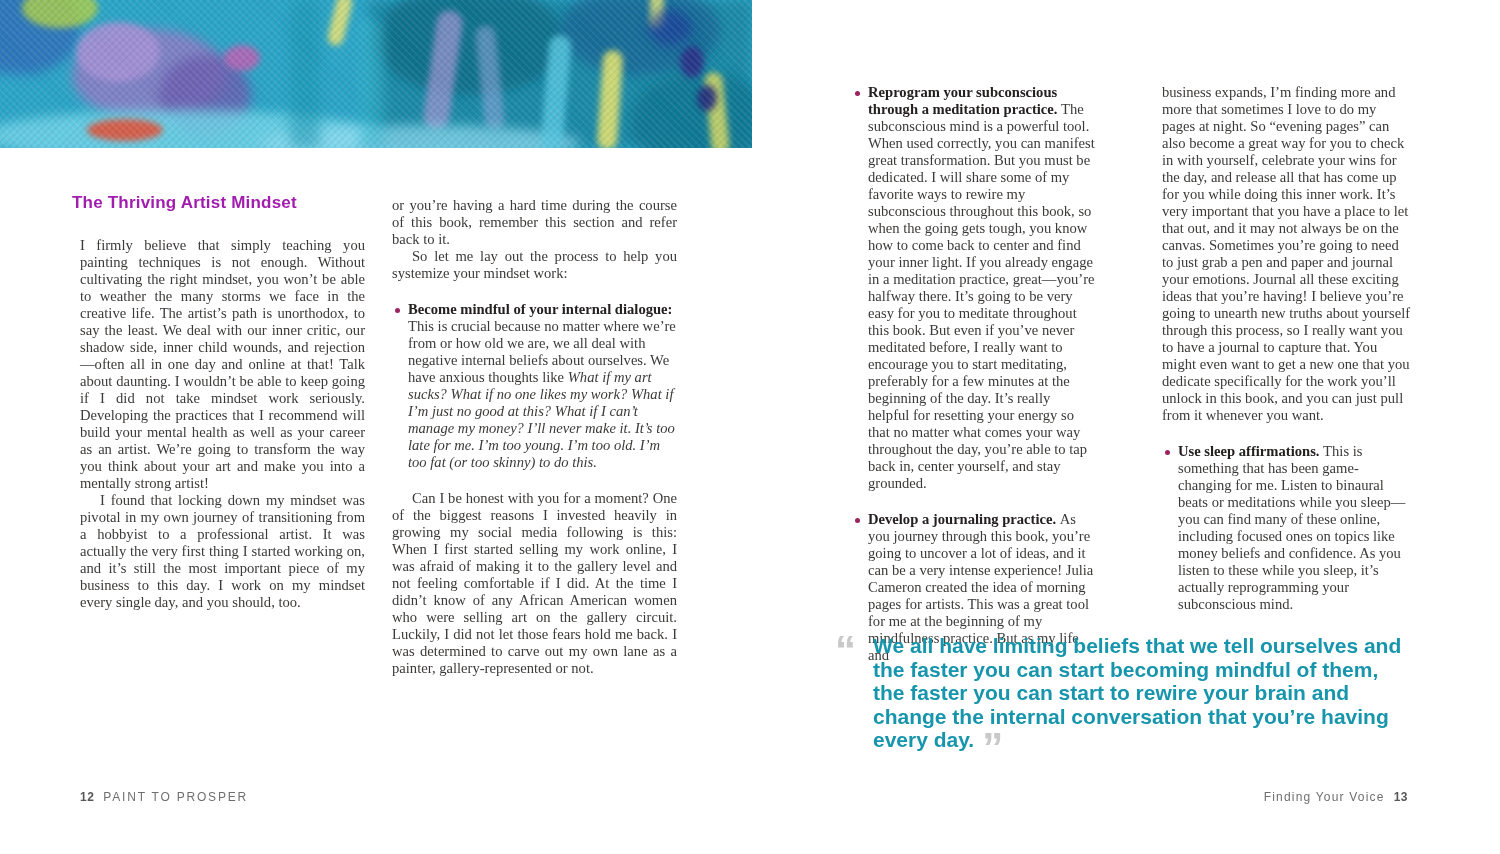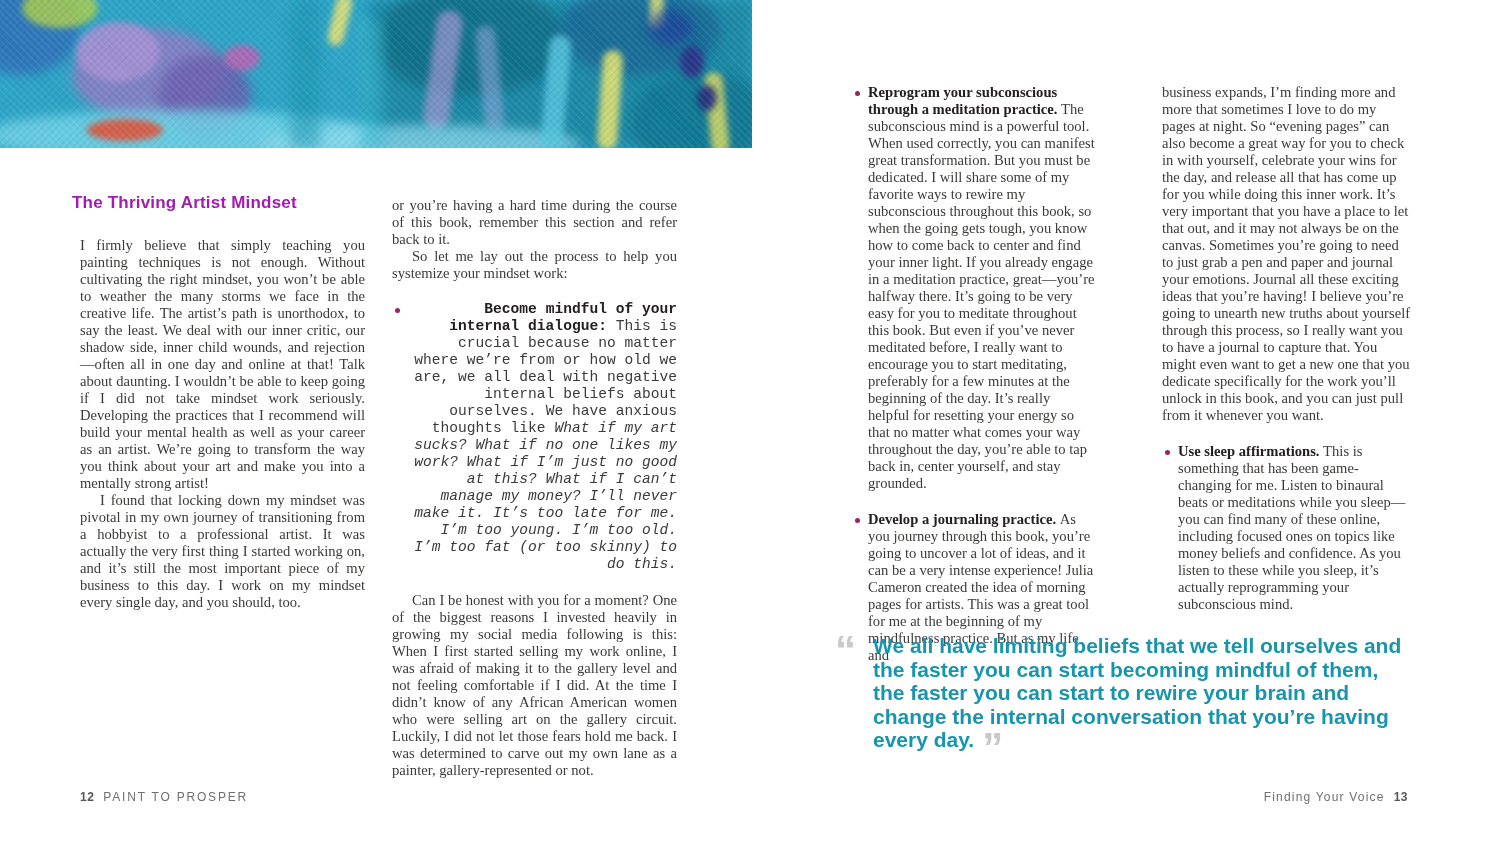--- a/index.html
+++ b/index.html
@@ -27,21 +27,21 @@
     font-weight:700;font-size:17px;letter-spacing:.2px;color:#a21caf;}
 
   .col{position:absolute;font-size:14.6px;line-height:17px;}
   .lp-col1{left:80px;top:237px;width:285px;}
   .lp-col2{left:392px;top:197px;width:285px;}
   .rp-col1{left:102px;top:84px;width:243px;}
   .rp-col2{left:412px;top:84px;width:249px;}
 
   .para{margin:0;text-align:left;}
   .justify .para{text-align:justify;}
-  .justify .para.bullet{text-align:right;font-family:Liberation Mono, monospace;}
+  .justify .para.bullet{text-align:left;}
   .para.ind{text-indent:20px;}
   .para.gap{margin-top:19px;}
   .para.bullet{position:relative;margin-left:16px;}
   .dot{position:absolute;left:-13px;top:7px;width:5px;height:5px;border-radius:50%;background:#9c2360;}
   .b{font-weight:700;color:#242020;}
   .i{font-style:italic;}
 
   
   .quote{position:absolute;left:85px;top:634px;width:578px;}
   .qmark-open{position:absolute;left:0;top:-4px;

